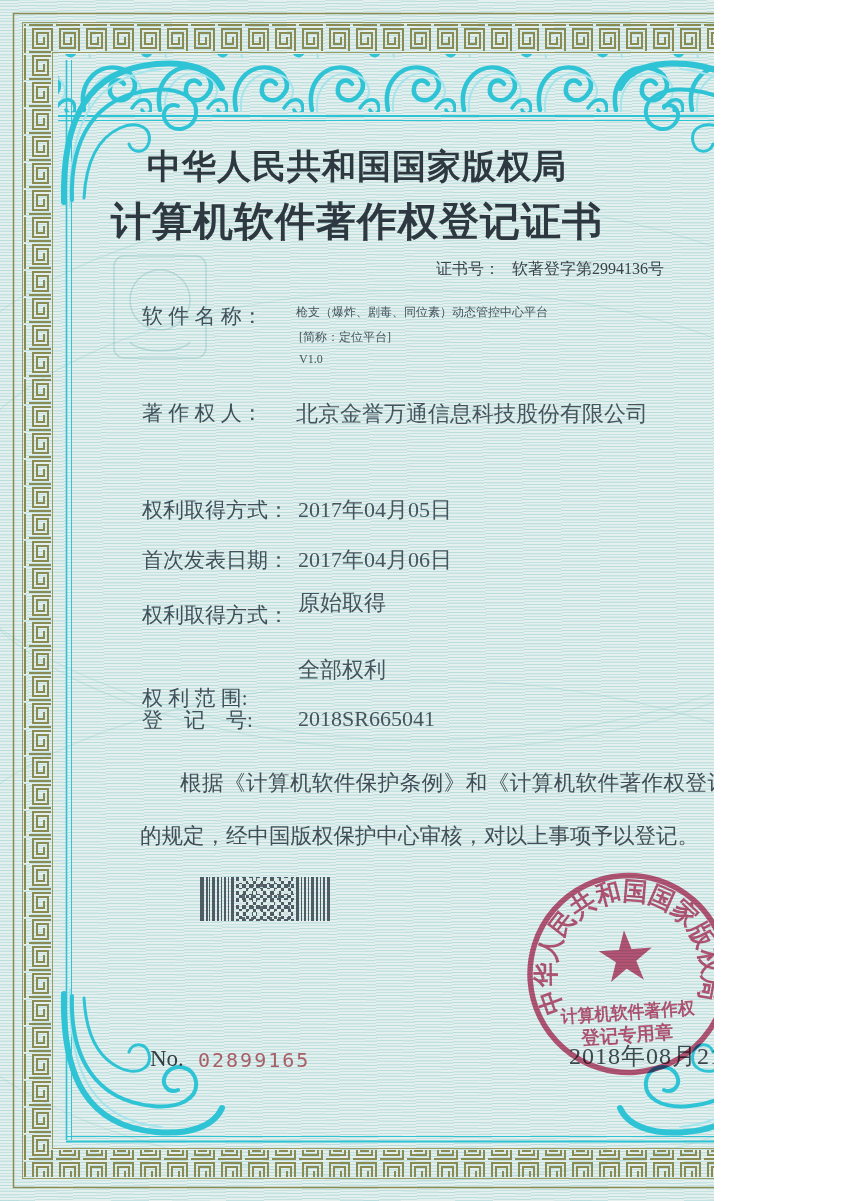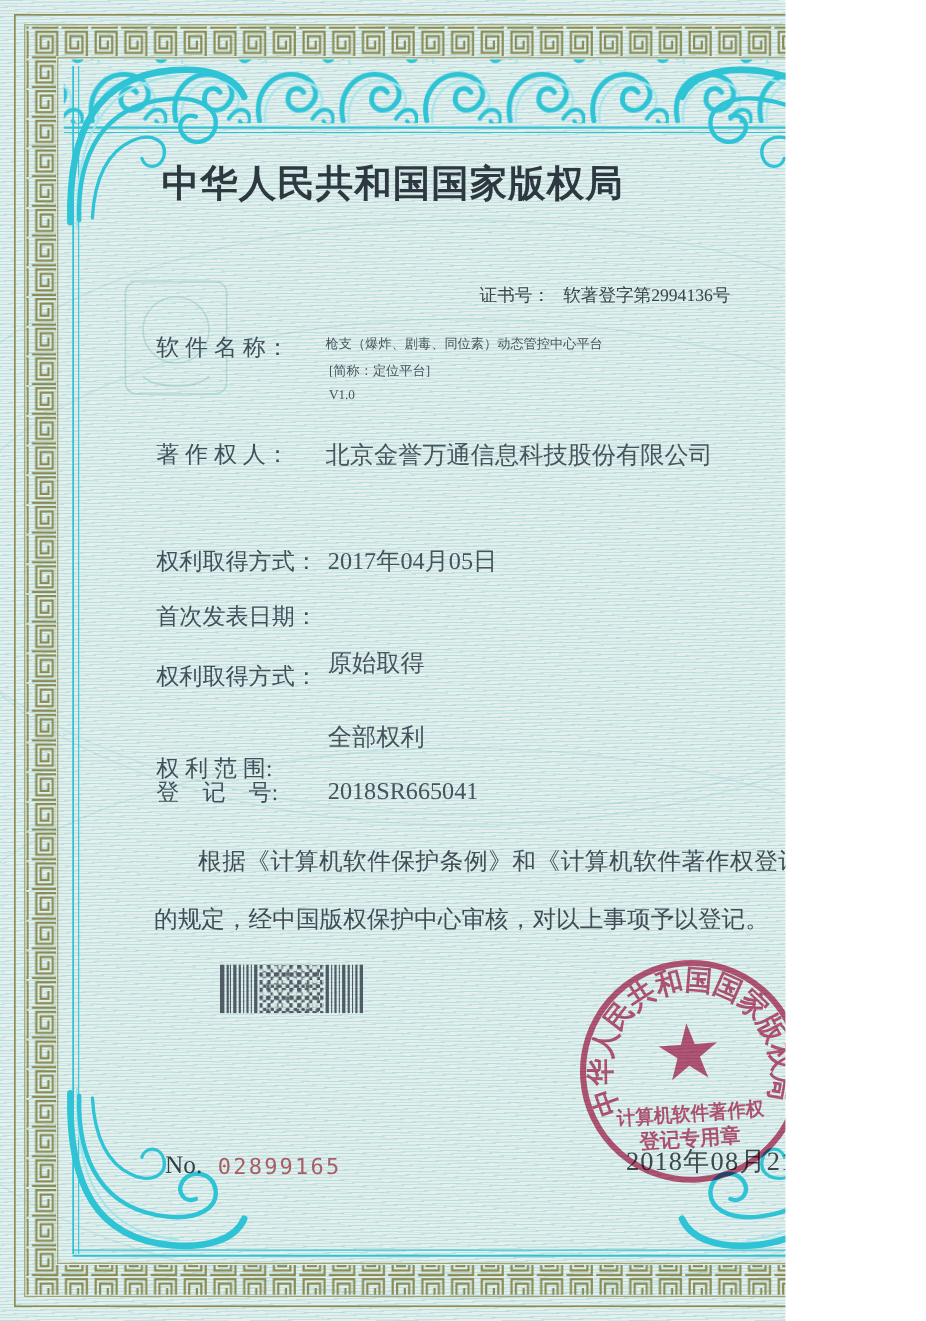--- a/index.html
+++ b/index.html
@@ -119,37 +119,39 @@
         <rect x="111" width="3" height="44"></rect>
         <rect x="116" width="2" height="44"></rect>
       <rect x="120" width="1" height="44"></rect>
         <rect x="123" width="2" height="44"></rect>
         <rect x="127" width="3" height="44"></rect>
     </g>
   </svg>
 
   <div class="layer textlayer">
     <div class="abs title1">中华人民共和国国家版权局</div>
+    <div class="abs title2">计算机软件著作权登记证书</div>
 
     <div class="abs certno">
       <span>证书号：</span><span class="v">软著登字第2994136号</span>
     </div>
 
     <span class="abs lbl" style="left:142px;top:302px">软 件 名 称：</span>
     <span class="abs val-sm" style="left:296px;top:304px">枪支（爆炸、剧毒、同位素）动态管控中心平台</span>
     <span class="abs val-sm" style="left:299px;top:329px">[简称：定位平台]</span>
     <span class="abs val-sm" style="left:299px;top:352px">V1.0</span>
 
     <span class="abs lbl" style="left:142px;top:399px">著 作 权 人：</span>
     <span class="abs val" style="left:296px;top:399px">北京金誉万通信息科技股份有限公司</span>
 
     <span class="abs lbl" style="left:142px;top:496px">权利取得方式：</span>
     <span class="abs val" style="left:298px;top:495px">2017年04月05日</span>
 
     <span class="abs lbl" style="left:142px;top:546px">首次发表日期：</span>
+    <span class="abs val" style="left:298px;top:545px">2017年04月06日</span>
 
     <span class="abs lbl" style="left:142px;top:601px">权利取得方式：</span>
     <span class="abs val" style="left:298px;top:588px">原始取得</span>
 
     <span class="abs lbl" style="left:142px;top:684px">权 利 范 围:</span>
     <span class="abs val" style="left:298px;top:655px">全部权利</span>
 
     <span class="abs lbl" style="left:142px;top:706px">登　记　号:</span>
     <span class="abs val" style="left:298px;top:706px">2018SR665041</span>
 

